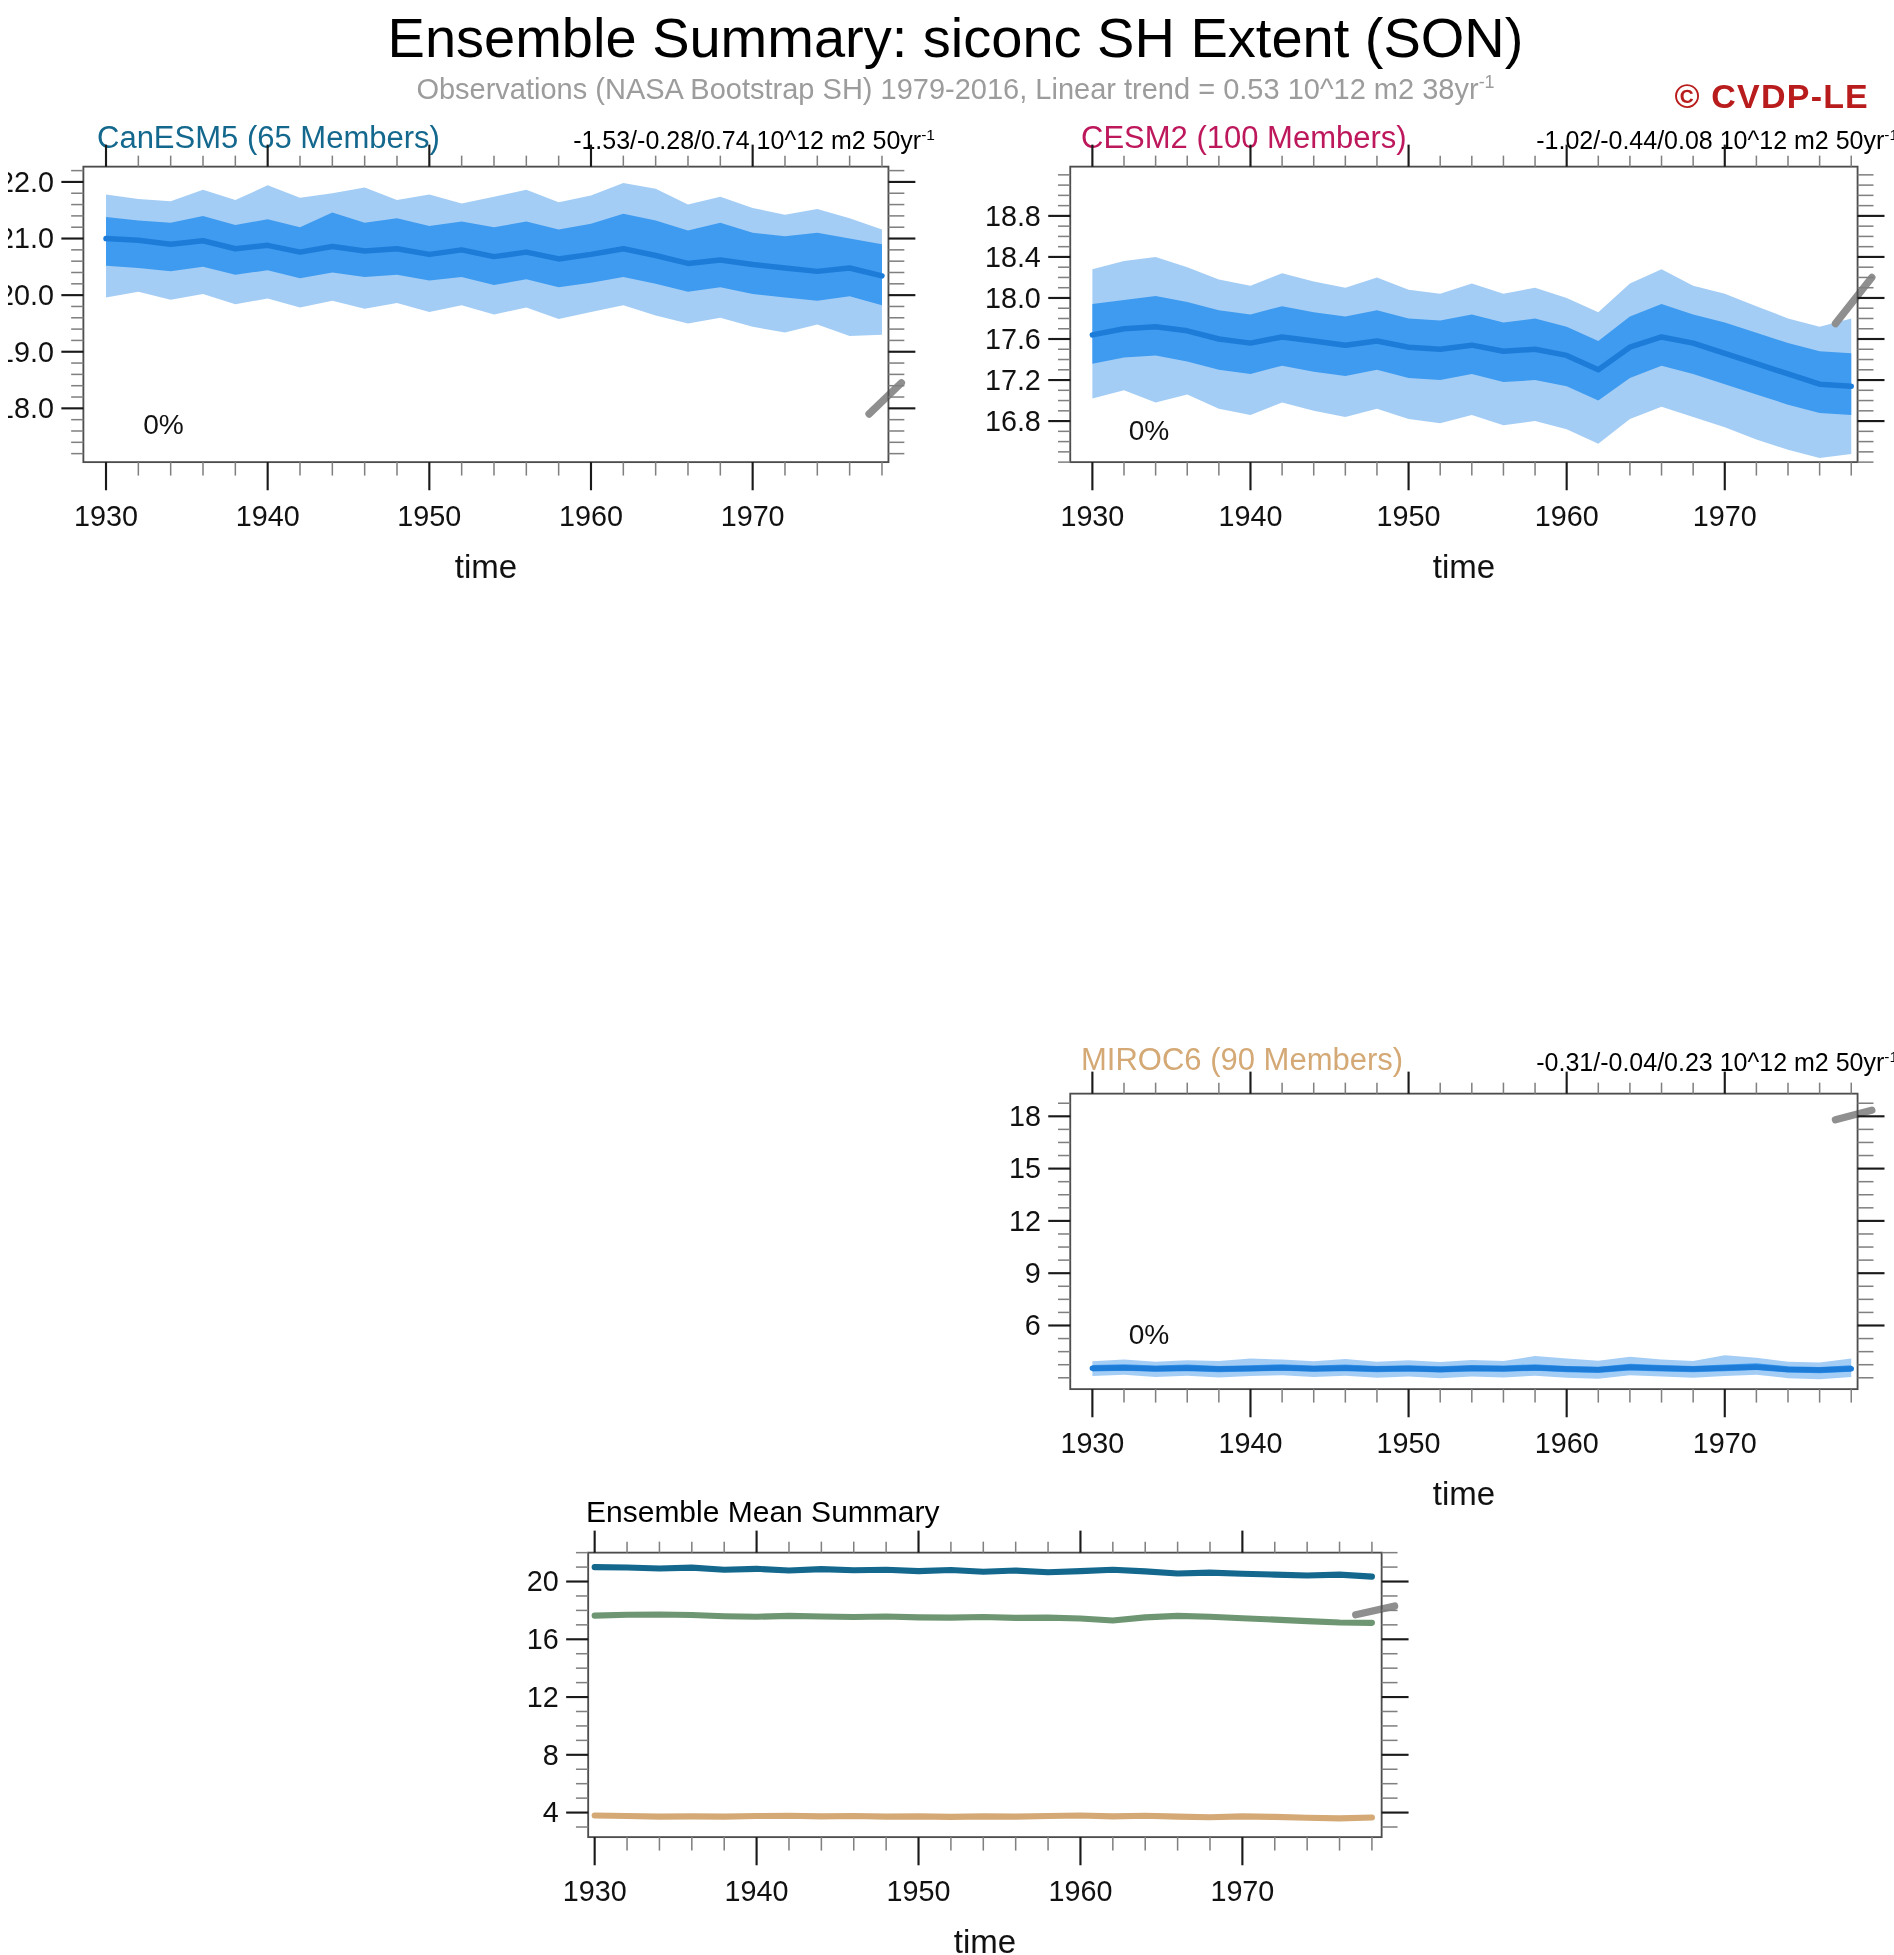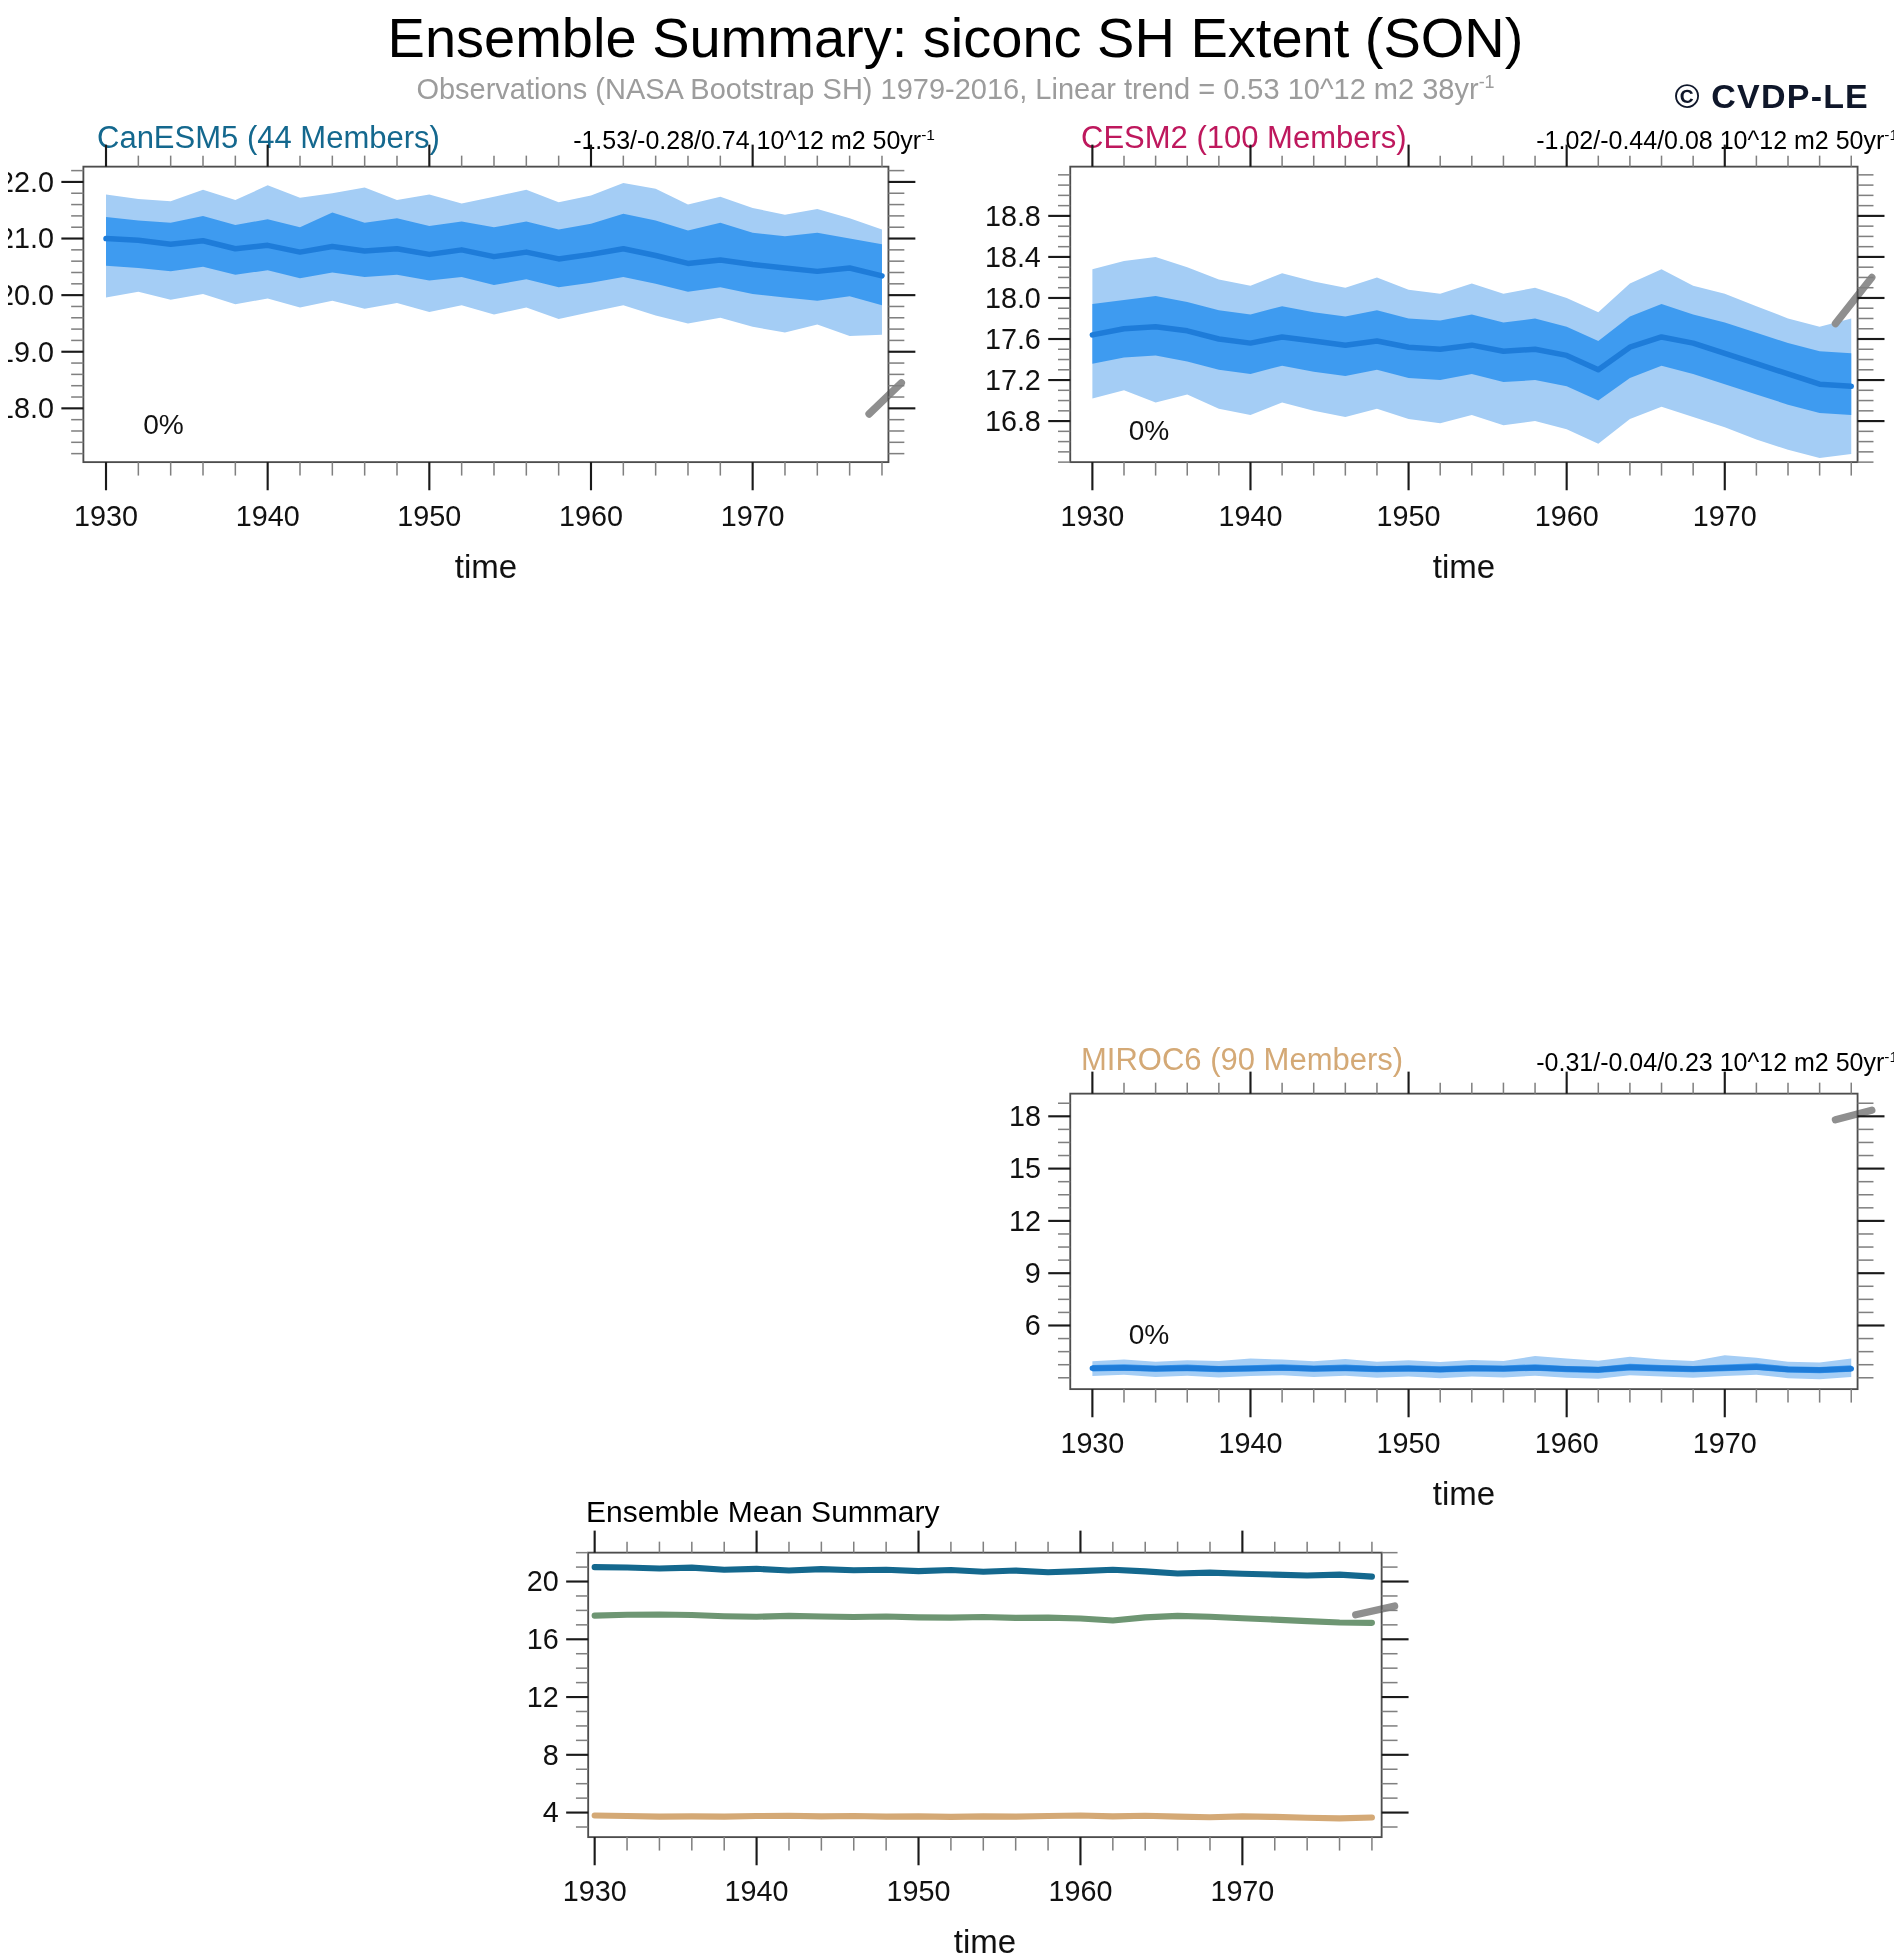--- a/index.html
+++ b/index.html
@@ -4,21 +4,21 @@
 <style>
   html,body{margin:0;padding:0;background:#ffffff;}
   .page{position:relative;width:1895px;height:1955px;background:#ffffff;overflow:hidden;
         font-family:"Liberation Sans",sans-serif;margin-left:8px;}
   .main-title{position:absolute;top:4.9px;left:0;width:100%;text-align:center;
         font-size:56px;color:#000;}
   .subtitle{position:absolute;top:72px;left:0;width:100%;text-align:center;
         font-size:29px;color:#9c9c9c;}
   .subtitle sup,.trend sup{font-size:62%;}
   .watermark{position:absolute;top:77px;right:34px;font-size:34px;font-weight:bold;
-        color:#0f172a;letter-spacing:1.2px;text-align:right;}
+        color:#b91c1c;letter-spacing:1.2px;text-align:right;}
   .panel-title{position:absolute;font-size:31px;white-space:nowrap;}
   #t-canesm5{left:89px;top:120px;color:#14688e;}
   #t-cesm2{left:1073px;top:120px;color:#be185d;}
   #t-miroc6{left:1073px;top:1042px;color:#d4a976;}
   #t-summary{left:578px;top:1495px;color:#000;font-size:30px;}
   .trend{position:absolute;font-size:25px;color:#000;white-space:nowrap;text-align:right;}
   #tr-canesm5{top:126px;right:968px;}
   #tr-cesm2{top:126px;right:4.9px;}
   #tr-miroc6{top:1048px;right:4.9px;}
   svg.chart{position:absolute;pointer-events:none;}
@@ -28,21 +28,21 @@
 <body>
 
 <div class="page">
 
   <div class="main-title">Ensemble Summary: siconc SH Extent (SON)</div>
 
   <div class="subtitle"><span>Observations (NASA Bootstrap SH) 1979-2016, Linear trend = 0.53 10^12 m2 38yr</span><sup>-1</sup></div>
 
   <div class="watermark">© CVDP-LE</div>
 
-  <div class="panel-title" id="t-canesm5">CanESM5 (44 Members)</div>
+  <div class="panel-title" id="t-canesm5">CanESM5 (65 Members)</div>
   <div class="trend" id="tr-canesm5"><span>-1.53/-0.28/0.74 10^12 m2 50yr</span><sup>-1</sup></div>
 
   <div class="panel-title" id="t-cesm2">CESM2 (100 Members)</div>
   <div class="trend" id="tr-cesm2"><span>-1.02/-0.44/0.08 10^12 m2 50yr</span><sup>-1</sup></div>
 
   <div class="panel-title" id="t-miroc6">MIROC6 (90 Members)</div>
   <div class="trend" id="tr-miroc6"><span>-0.31/-0.04/0.23 10^12 m2 50yr</span><sup>-1</sup></div>
 
   <div class="panel-title" id="t-summary">Ensemble Mean Summary</div>
 

